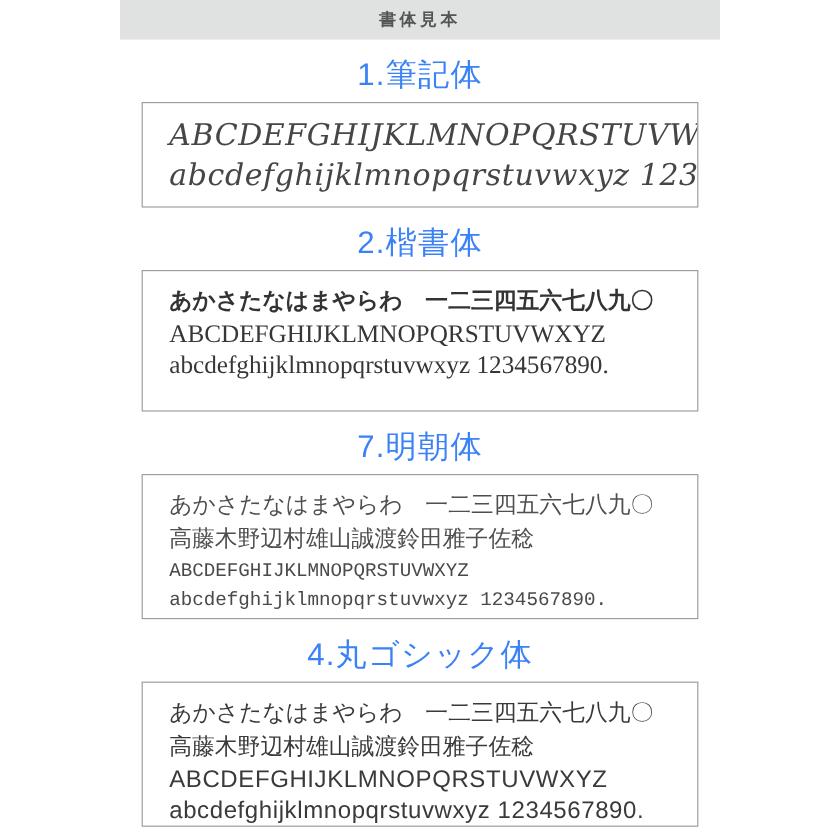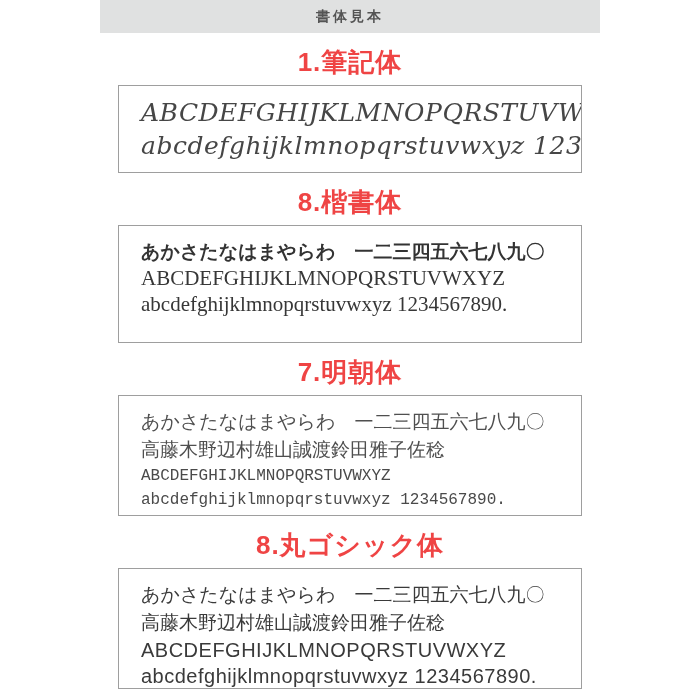--- a/index.html
+++ b/index.html
@@ -23,22 +23,22 @@
     color:#545454;
     letter-spacing:3px;
     font-weight:bold;
   }
   
   .section-heading{
     margin:12px 0 6px 0;
     font-size:26px;
     line-height:34px;
     text-align:center;
-    color:#ef4444;
-    font-weight:700;
+    color:#3b82f6;
+    font-weight:400;
     letter-spacing:1px;
   }
   
   .sample-box{
     box-sizing:border-box;
     width:464px;
     margin:0 auto;
     border:1px solid #9e9e9e;
     background:#ffffff;
     padding:12px 0 0 22px;
@@ -98,36 +98,36 @@
   <div class="header-bar">
     <span class="header-title">書体見本</span>
   </div>
 
   <div class="section-heading">1.筆記体</div>
   <div class="sample-box box-cursive">
     <div class="line">ABCDEFGHIJKLMNOPQRSTUVWXYZ</div>
     <div class="line">abcdefghijklmnopqrstuvwxyz 1234567890.</div>
   </div>
 
-  <div class="section-heading">8.楷書体</div>
+  <div class="section-heading">2.楷書体</div>
   <div class="sample-box box-kaisho">
     <div class="line line-jp">あかさたなはまやらわ　一二三四五六七八九〇</div>
     <div class="line line-latin">ABCDEFGHIJKLMNOPQRSTUVWXYZ</div>
     <div class="line line-latin">abcdefghijklmnopqrstuvwxyz 1234567890.</div>
   </div>
 
   <div class="section-heading">7.明朝体</div>
   <div class="sample-box box-mincho">
     <div class="line line-jp">あかさたなはまやらわ　一二三四五六七八九〇</div>
     <div class="line line-jp">高藤木野辺村雄山誠渡鈴田雅子佐稔</div>
     <div class="line line-latin">ABCDEFGHIJKLMNOPQRSTUVWXYZ</div>
     <div class="line line-latin">abcdefghijklmnopqrstuvwxyz 1234567890.</div>
   </div>
 
-  <div class="section-heading">8.丸ゴシック体</div>
+  <div class="section-heading">4.丸ゴシック体</div>
   <div class="sample-box box-gothic">
     <div class="line line-jp">あかさたなはまやらわ　一二三四五六七八九〇</div>
     <div class="line line-jp">高藤木野辺村雄山誠渡鈴田雅子佐稔</div>
     <div class="line line-latin">ABCDEFGHIJKLMNOPQRSTUVWXYZ</div>
     <div class="line line-latin">abcdefghijklmnopqrstuvwxyz 1234567890.</div>
   </div>
 
 </div>
 
 </body></html>

